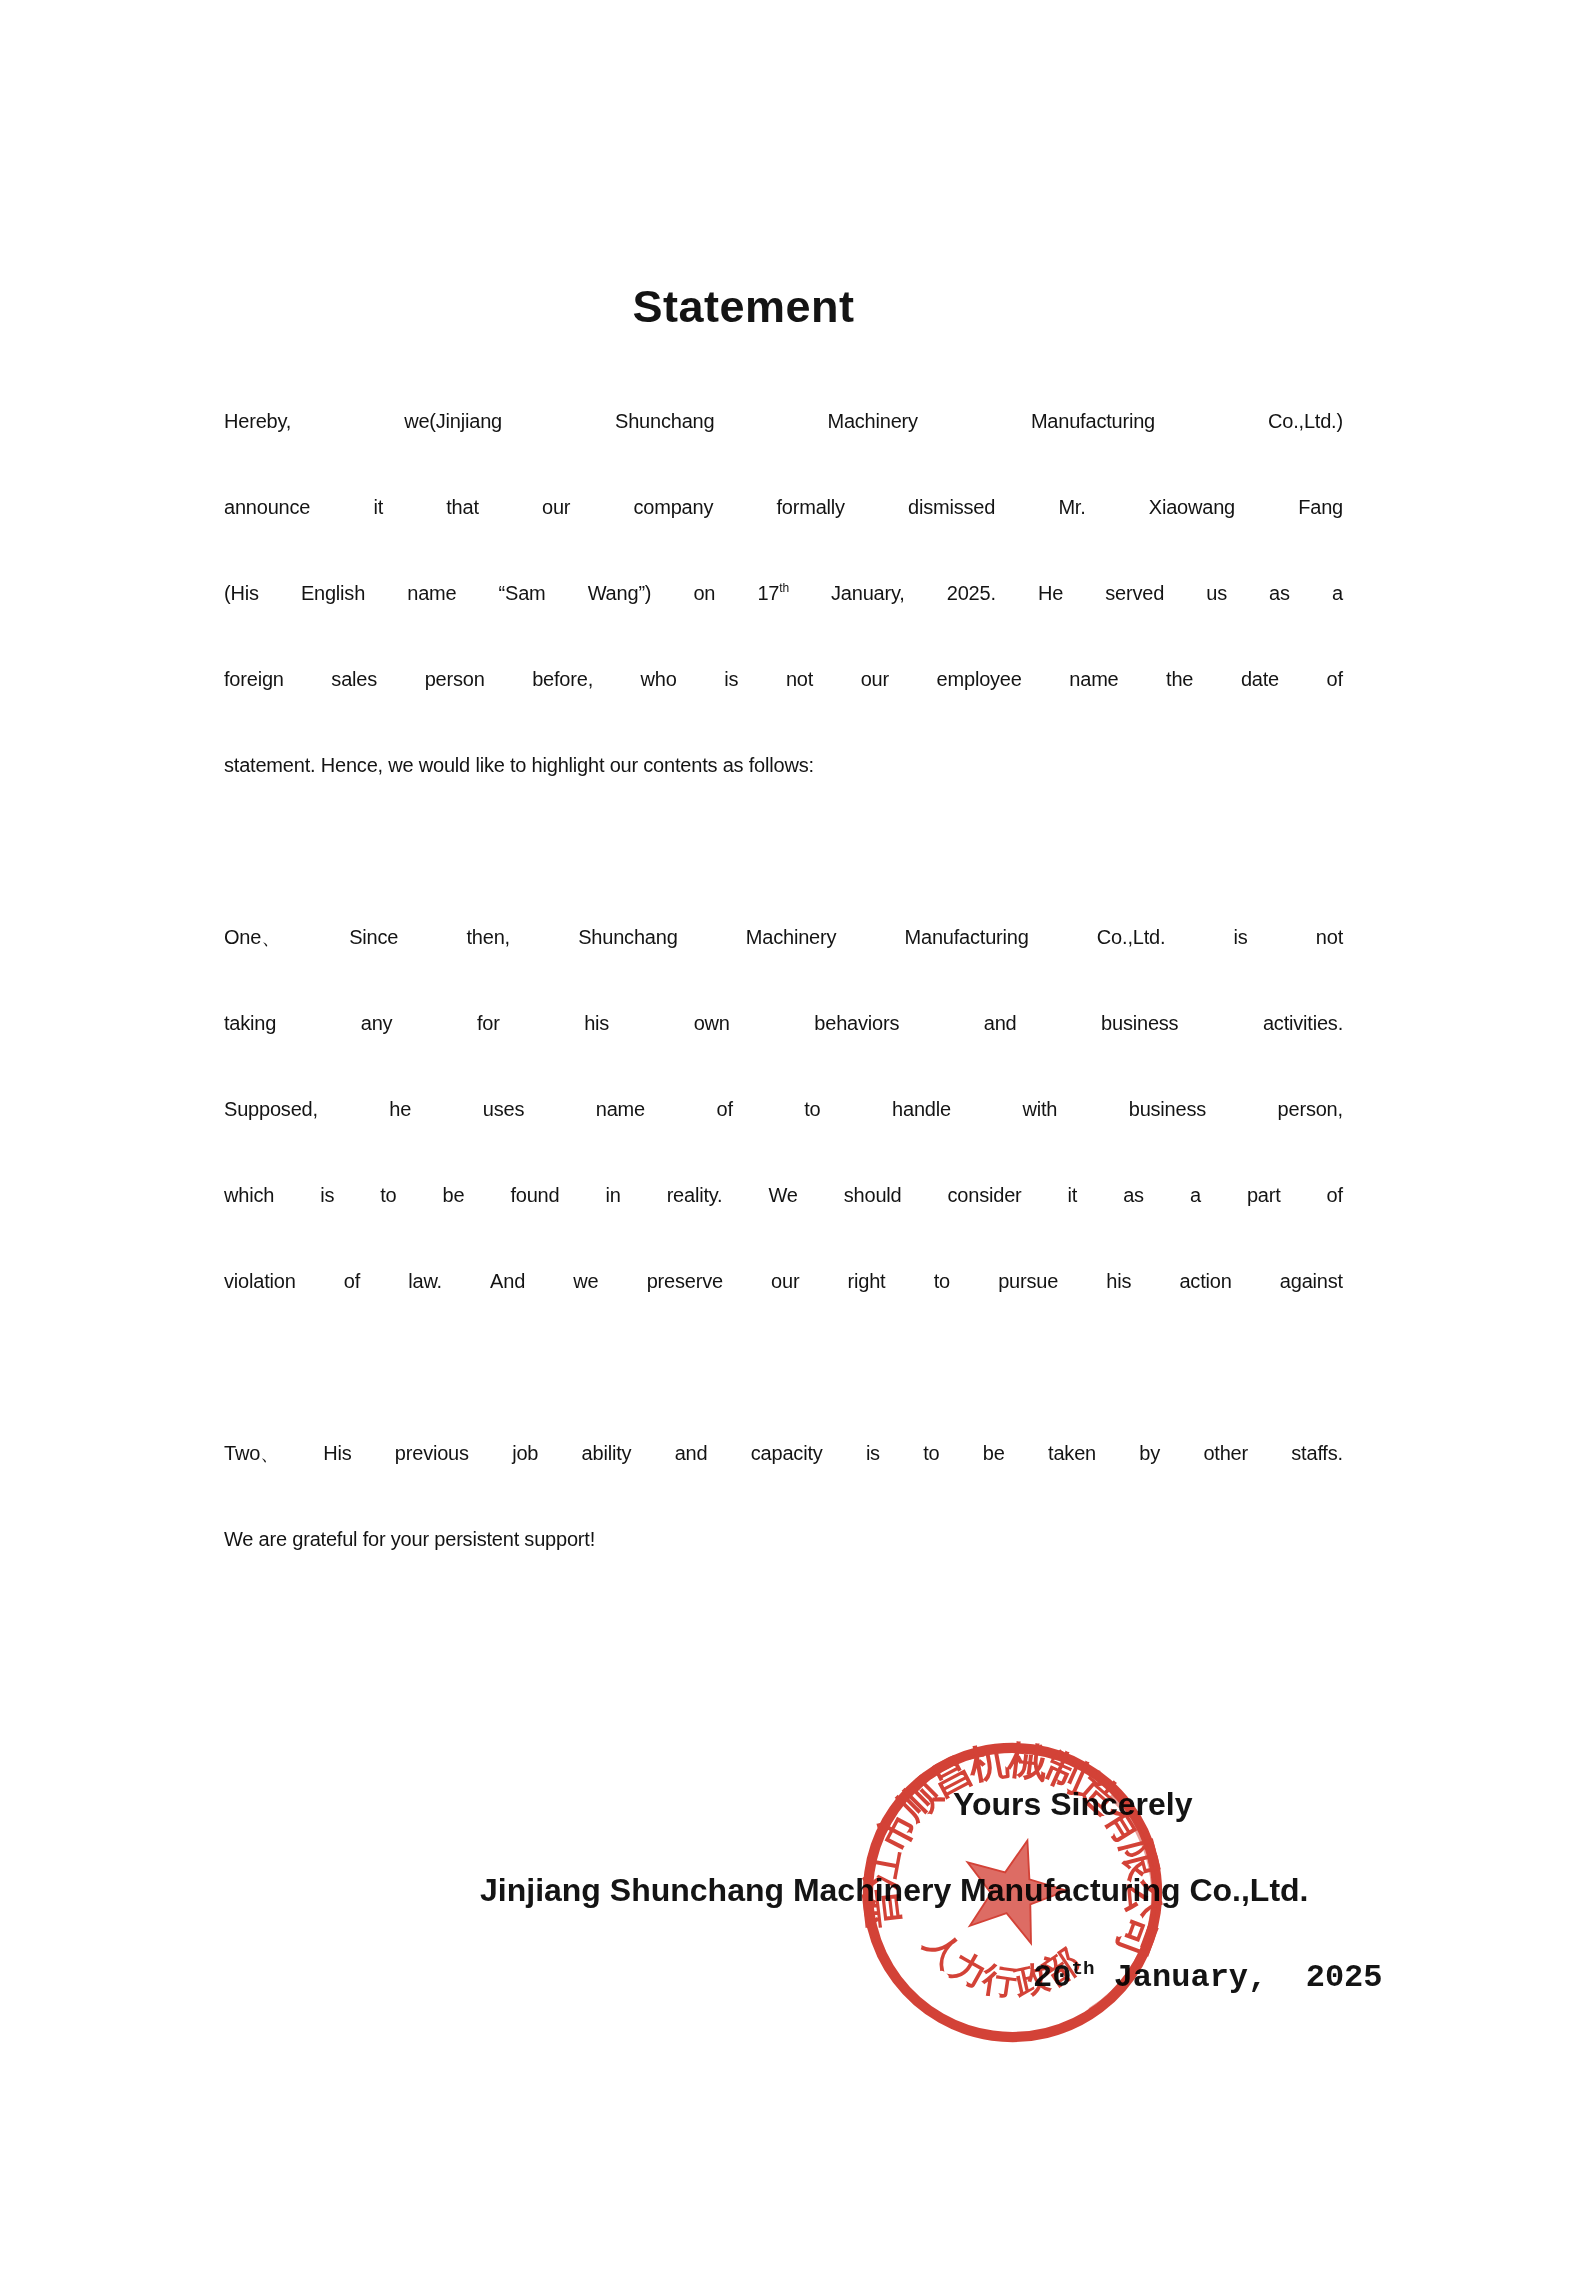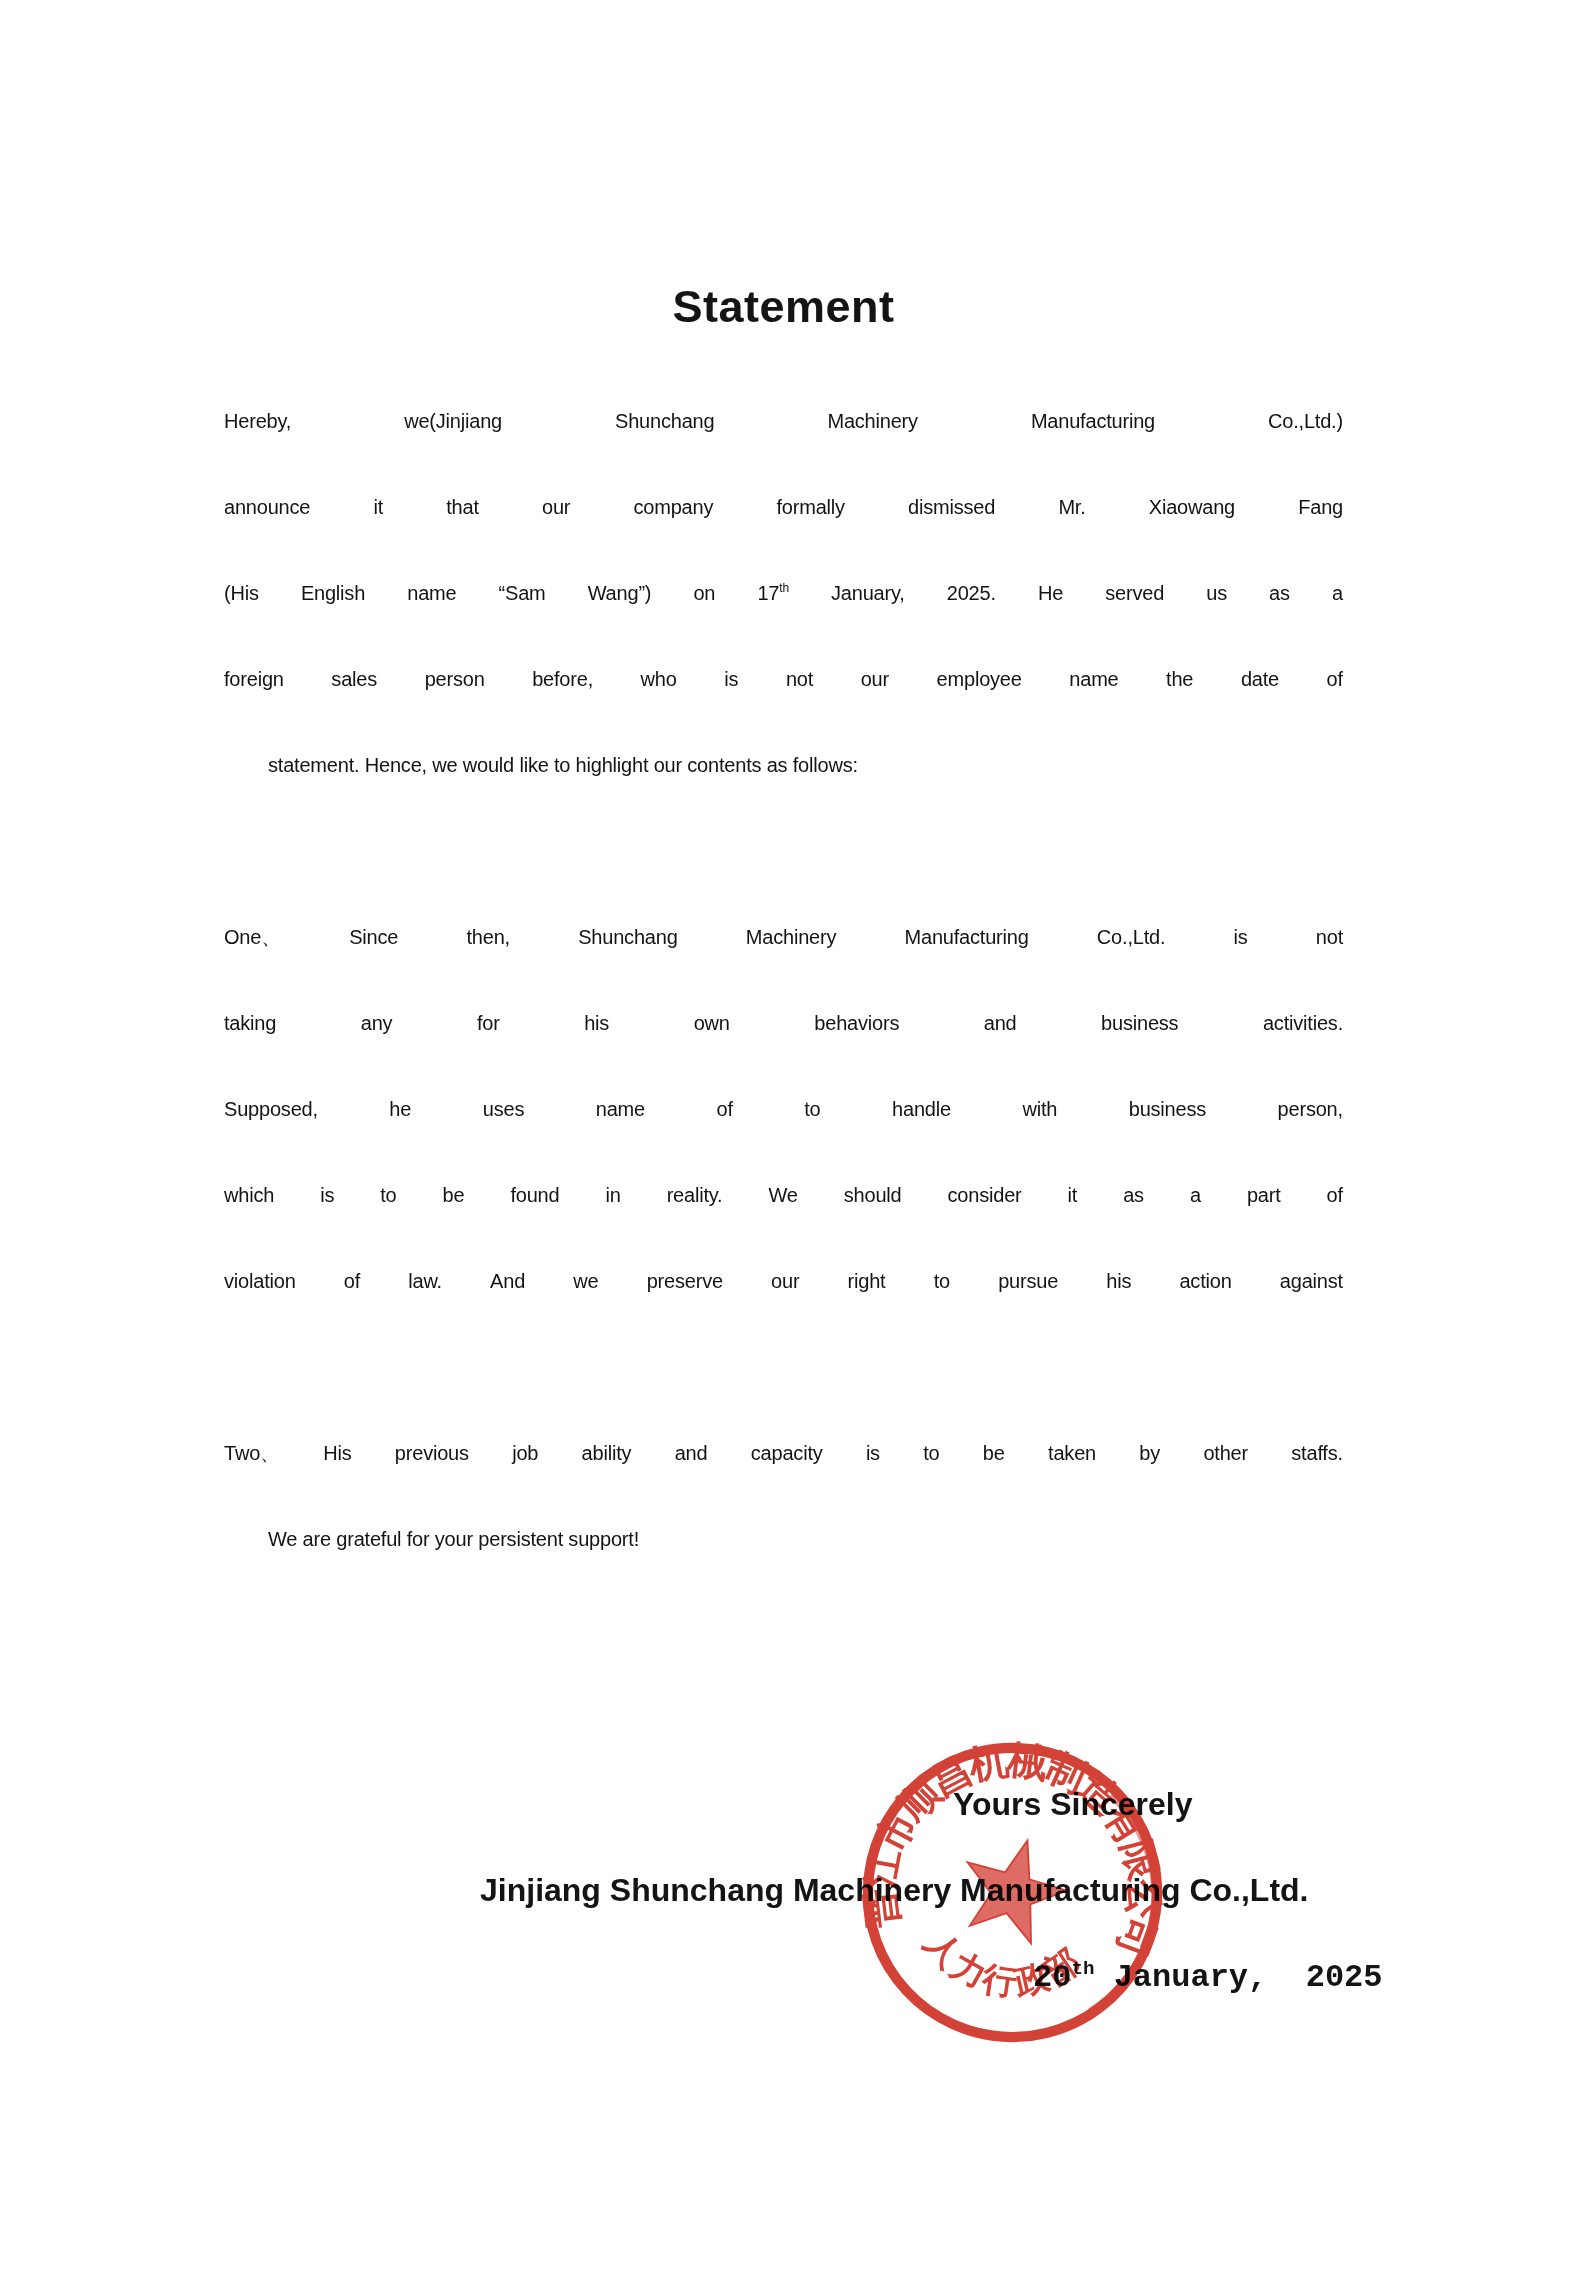--- a/index.html
+++ b/index.html
@@ -19,21 +19,20 @@
   .title {
     position: absolute;
     top: 249px;
     left: 0;
     width: 1487px;
     text-align: center;
     font-size: 45px;
     line-height: 56px;
     font-weight: bold;
     letter-spacing: 0.5px;
-    padding-left: 40px;
   }
   .body-text {
     position: absolute;
     top: 378px;
     left: 224px;
     width: 1119px;
     font-size: 20px;
     letter-spacing: -0.2px;
   }
   .paragraph { margin: 0 0 86px 0; }
@@ -41,21 +40,20 @@
   .line {
     display: flex;
     justify-content: space-between;
     height: 86px;
     line-height: 86px;
     white-space: pre;
   }
   .line.last {
     display: block;
     white-space: pre-wrap;
-    margin-left: 44px;
   }
   sup {
     font-size: 0.6em;
     vertical-align: super;
     line-height: 0;
     text-align: center;
   }
   .sig {
     position: absolute;
     font-size: 32px;

